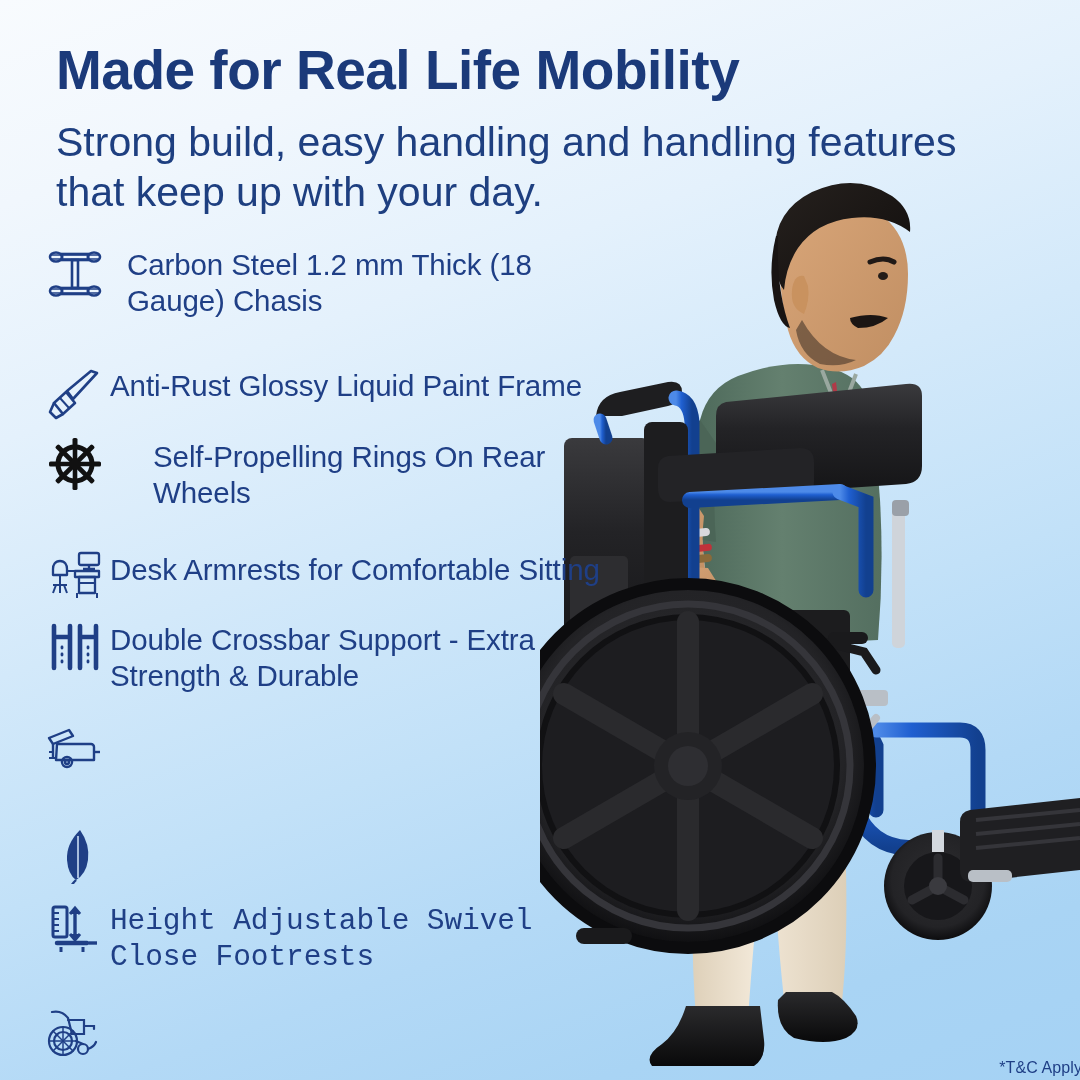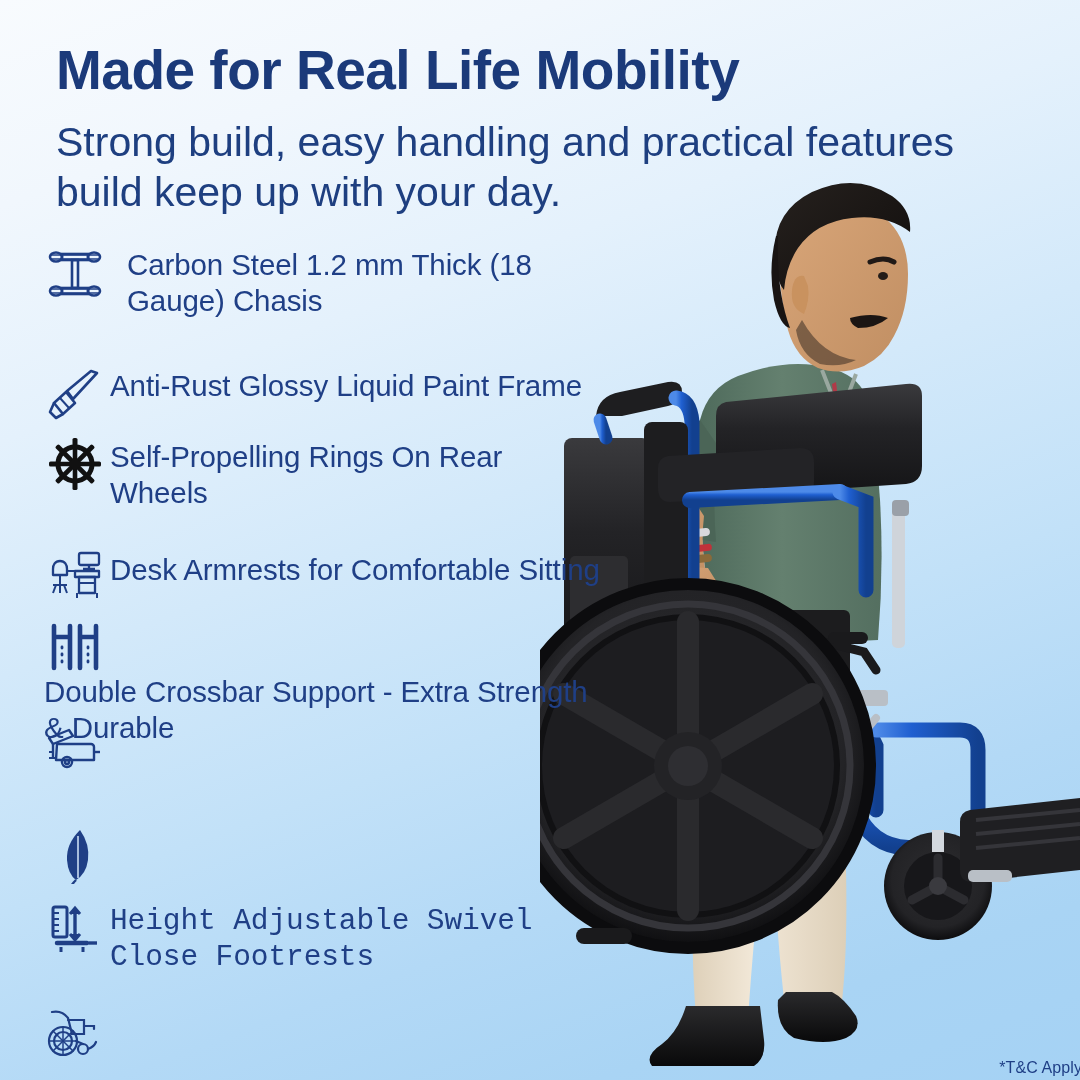--- a/index.html
+++ b/index.html
@@ -252,21 +252,21 @@
       <path d="M430 640 L540 628 Q552 626 552 638 L552 686 Q552 698 540 700 L432 712 Q420 712 420 700 L420 652 Q420 642 430 640 Z" fill="#1f1f22"></path>
       <path d="M436 650 L540 640" stroke="#35353a" stroke-width="4"></path>
       <path d="M436 664 L540 654" stroke="#35353a" stroke-width="4"></path>
       <path d="M436 678 L540 668" stroke="#35353a" stroke-width="4"></path>
       <rect x="428" y="700" width="44" height="12" rx="5" fill="#b9bfc6"></rect>
     </svg>
   </div>
 
   <div class="head-wrap">
     <div class="headline">Made for Real Life Mobility</div>
-    <div class="subhead">Strong build, easy handling and practical features build keep up with your day.</div>
+    <div class="subhead">Strong build, easy handling and handling features that keep up with your day.</div>
   </div>
 
   <div id="features">
 
     <div class="feature" style="top:0px;gap:17px;">
       <span class="f-icon">
         <svg width="56" height="56" viewBox="0 0 56 56" fill="none" stroke="#1f3f86" stroke-width="2.6">
           <ellipse cx="9" cy="11" rx="6" ry="4.5"></ellipse>
             <ellipse cx="47" cy="11" rx="6" ry="4.5"></ellipse>
           <ellipse cx="9" cy="45" rx="6" ry="4.5"></ellipse>
@@ -285,21 +285,21 @@
         <svg width="56" height="56" viewBox="0 0 56 56" fill="none" stroke="#1f3f86" stroke-width="2.6" stroke-linejoin="round">
           <path d="M50 6 L44 4 L20 24 L26 32 Z"></path>
           <path d="M19 25 L7 36 L16 47 L28 36 Z"></path>
           <path d="M7 36 L3 45 L9 51 L16 47"></path>
           <path d="M13 31 L22 41" stroke-width="2"></path>
         </svg>
       </span>
       <span class="f-text">Anti-Rust Glossy Liquid Paint Frame</span>
     </div>
 
-    <div class="feature" style="top:192px;">
+    <div class="feature" style="top:192px;gap:43px;">
       <span class="f-icon">
         <svg width="52" height="52" viewBox="0 0 52 52">
           <g fill="#111111">
             <circle cx="26" cy="26" r="4.5"></circle>
             <g>
               <rect x="23.5" y="0" width="5" height="11" rx="1.6"></rect>
               <rect x="23.5" y="41" width="5" height="11" rx="1.6"></rect>
               <rect x="0" y="23.5" width="11" height="5" rx="1.6"></rect>
               <rect x="41" y="23.5" width="11" height="5" rx="1.6"></rect>
               <rect x="23.5" y="0" width="5" height="11" rx="1.6" transform="rotate(45 26 26)"></rect>
@@ -330,21 +330,21 @@
           <rect x="30" y="26" width="16" height="16"></rect>
           <path d="M30 32h16M28 42v5M48 42v5" stroke-width="2"></path>
           <path d="M11 10c-5 0-7 4-7 8v6h14v-6c0-4-2-8-7-8z"></path>
           <path d="M11 24v10M4 34h14M7 34l-3 8M15 34l3 8M11 34v8" stroke-width="2"></path>
           <path d="M18 20h8" stroke-width="2"></path>
         </svg>
       </span>
       <span class="f-text">Desk Armrests for Comfortable Sitting</span>
     </div>
 
-    <div class="feature" style="top:375px;flex-direction:column;">
+    <div class="feature" style="top:375px;">
       <span class="f-icon">
         <svg width="52" height="52" viewBox="0 0 52 52" fill="none" stroke="#1f3f86" stroke-width="4.6" stroke-linecap="round">
           <path d="M5 5v42M21 5v42M5 16h16"></path>
           <path d="M31 5v42M47 5v42M31 16h16"></path>
           <g stroke-width="2.8">
             <path d="M13 26v1M13 33v1M13 40v1"></path>
             <path d="M39 26v1M39 33v1M39 40v1"></path>
           </g>
         </svg>
       </span>

